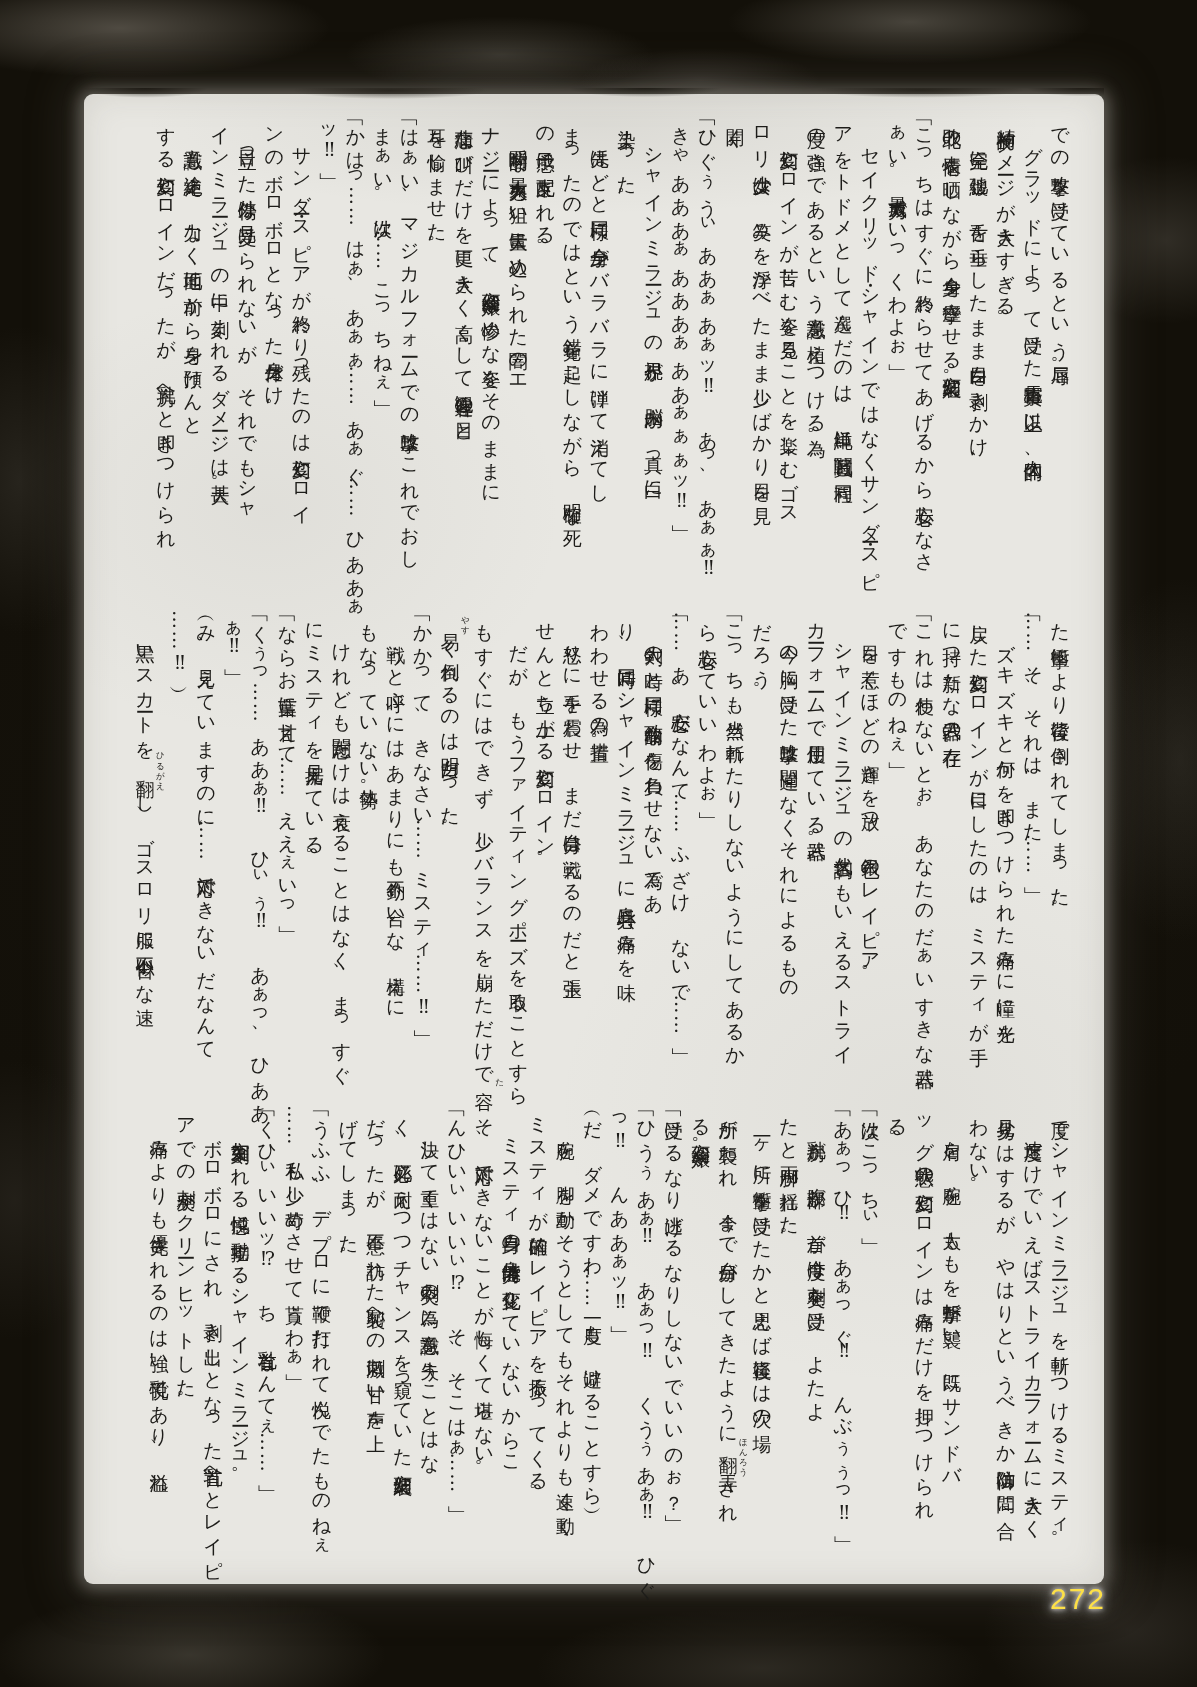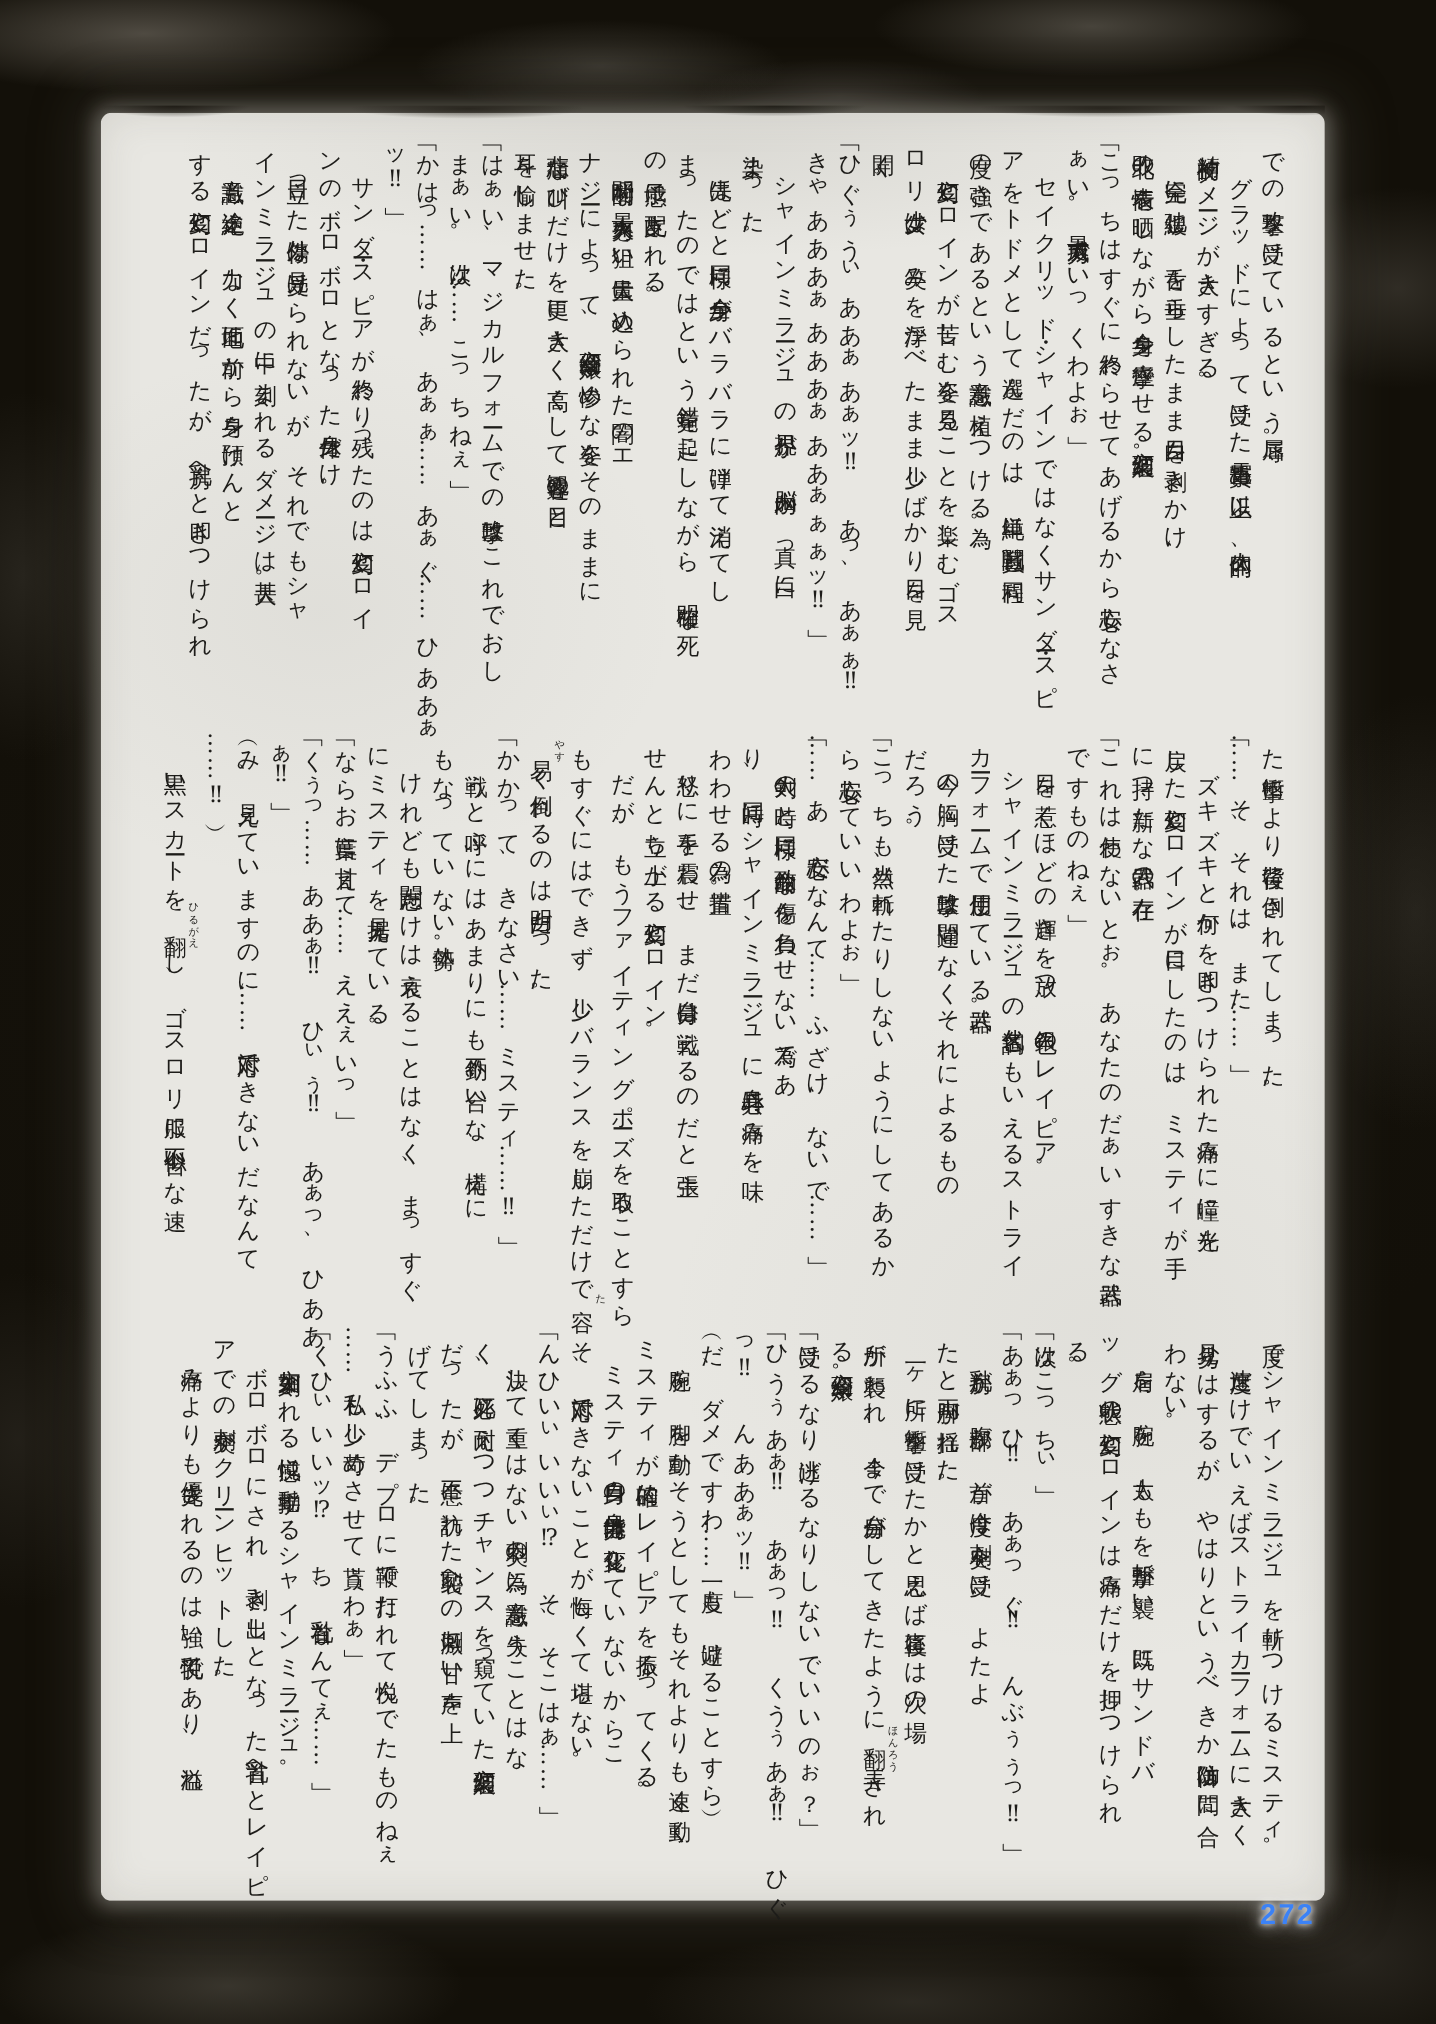--- a/index.html
+++ b/index.html
@@ -48,21 +48,21 @@
   }
   .band-1{top:20px;}
   .band-2{top:516px;}
   .band-3{top:1011px;}
   .col{margin:0;padding:0;white-space:nowrap;}
   ruby{ruby-position:over;}
   rt{font-size:8.5px;letter-spacing:0;line-height:1;}
   .page-number{
     position:absolute;left:1050px;top:1582px;
     font-family:"Liberation Sans","DejaVu Sans",sans-serif;
-    font-weight:bold;font-size:24px;letter-spacing:2px;color:#3b82f6;
+    font-weight:normal;font-size:30px;letter-spacing:2px;color:#fde047;
     text-shadow:0 0 5px #ffffff,0 0 12px rgba(255,255,255,.95),0 0 26px rgba(255,255,255,.55);
   }
   .top-grunge{
     position:absolute;left:84px;top:88px;width:1020px;height:26px;
     background-image:
       radial-gradient(ellipse 90px 14px at 6% 0%, rgba(25,22,16,.85), transparent 70%),
       radial-gradient(ellipse 140px 12px at 30% 10%, rgba(30,27,20,.7), transparent 70%),
       radial-gradient(ellipse 110px 13px at 55% 0%, rgba(22,20,14,.8), transparent 70%),
       radial-gradient(ellipse 150px 11px at 82% 8%, rgba(28,25,18,.7), transparent 70%),
       radial-gradient(ellipse 80px 12px at 98% 0%, rgba(24,21,15,.8), transparent 70%);

